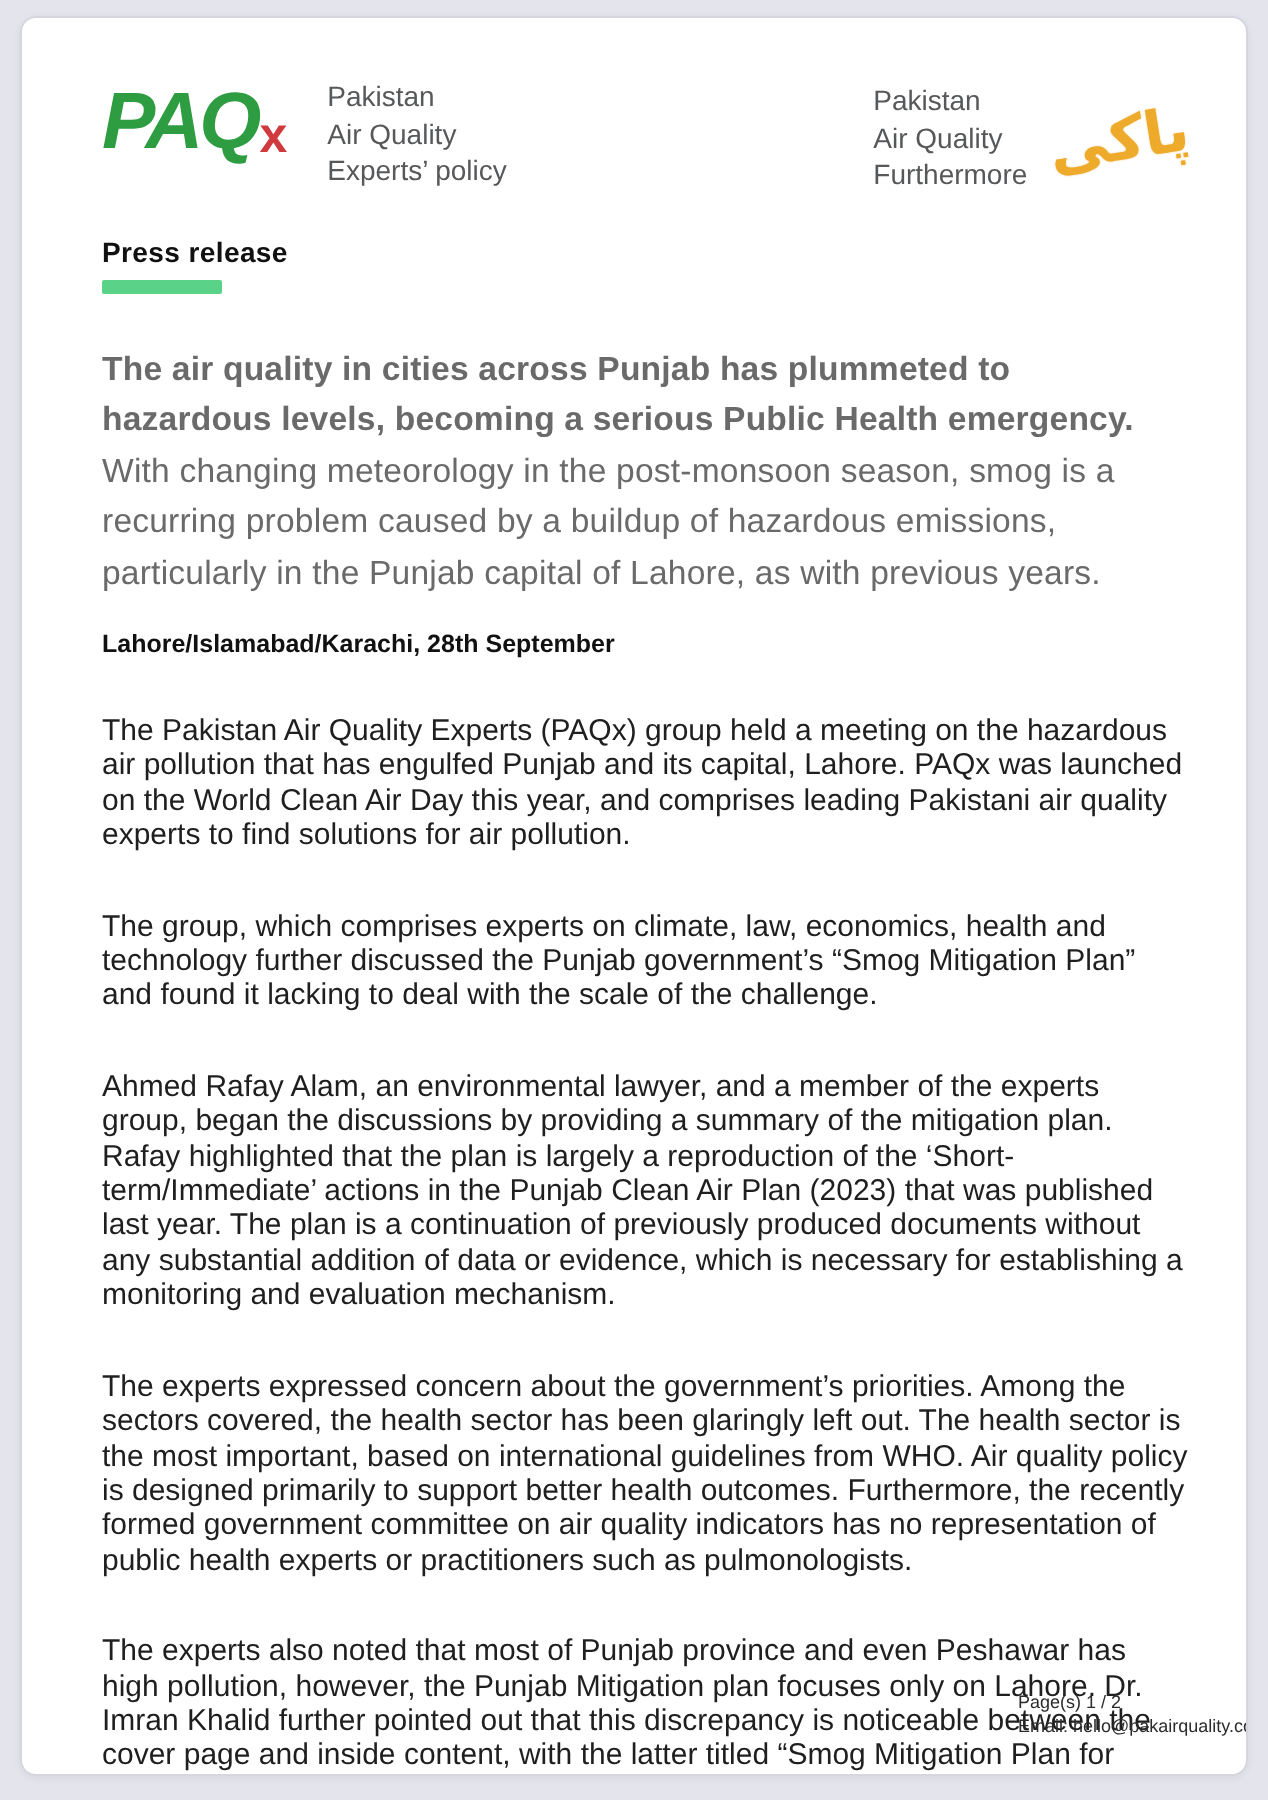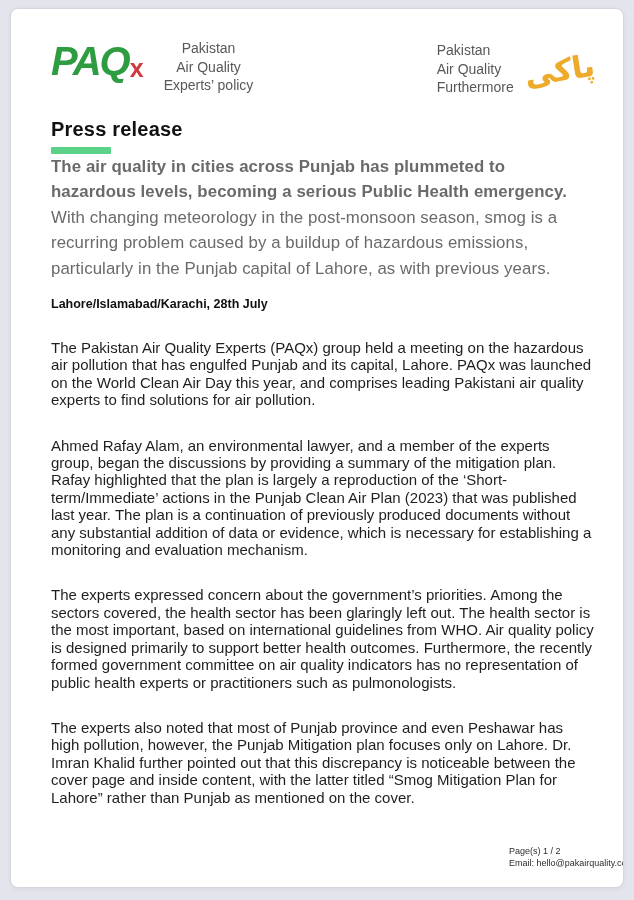--- a/index.html
+++ b/index.html
@@ -31,21 +31,21 @@
     box-shadow:0 1px 4px rgba(0,0,0,0.06);
     padding:30px 29px 0 40px;
     overflow:hidden;
   }
   
   .header{
     display:flex;
     justify-content:space-between;
     align-items:flex-start;
   }
-  .paqx-logo{display:flex;align-items:flex-start;text-align:center;}
+  .paqx-logo{display:flex;align-items:flex-start;}
   .paqx-acronym{
     font-size:40px;
     font-weight:bold;
     font-style:italic;
     letter-spacing:-2px;
     color:var(--logo-green);
     line-height:44px;
   }
   .paqx-x{
     font-size:25px;
@@ -68,33 +68,34 @@
     font-size:30px;
     font-weight:bold;
     color:var(--gold);
     margin-left:10px;
     transform:rotate(-9deg) translateY(2px);
     text-shadow:0 0 1px rgba(237,170,43,.6);
   }
   
   .press-release{
     margin-top:21px;
-    font-size:20px;
+    font-size:14px;
     font-weight:bold;
     color:var(--heading-black);
     letter-spacing:.2px;
   }
   .accent-bar{
     width:60px;height:7px;
     background:var(--accent-bar);
     margin-top:6px;
     border-radius:1px;
   }
   
   .headline{
+    margin-top:25px;
     font-size:16.8px;
     line-height:25.5px;
     color:var(--headline-gray);
     letter-spacing:.1px;
   }
   .headline .lead{font-weight:bold;}
   
   .dateline{
     margin-top:16px;
     font-size:12.5px;
@@ -145,24 +146,25 @@
       <span class="calligraphy">پاکی</span>
     </div>
 
   </div>
 
   <div class="press-release">Press release</div>
   <div class="accent-bar"></div>
 
   <p class="headline"><span class="lead">The air quality in cities across Punjab has plummeted to hazardous levels, becoming a serious Public Health emergency.</span> <span>With changing meteorology in the post-monsoon season, smog is a recurring problem caused by a buildup of hazardous emissions, particularly in the Punjab capital of Lahore, as with previous years.</span></p>
 
-  <div class="dateline">Lahore/Islamabad/Karachi, 28th July</div>
+  <div class="dateline">Lahore/Islamabad/Karachi, 28th September</div>
 
   <div class="body-copy">
     <p>The Pakistan Air Quality Experts (PAQx) group held a meeting on the hazardous air pollution that has engulfed Punjab and its capital, Lahore. PAQx was launched on the World Clean Air Day this year, and comprises leading Pakistani air quality experts to find solutions for air pollution.</p>
+    <p>The group, which comprises experts on climate, law, economics, health and technology further discussed the Punjab government’s “Smog Mitigation Plan” and found it lacking to deal with the scale of the challenge.</p>
     <p>Ahmed Rafay Alam, an environmental lawyer, and a member of the experts group, began the discussions by providing a summary of the mitigation plan. Rafay highlighted that the plan is largely a reproduction of the ‘Short-term/Immediate’ actions in the Punjab Clean Air Plan (2023) that was published last year. The plan is a continuation of previously produced documents without any substantial addition of data or evidence, which is necessary for establishing a monitoring and evaluation mechanism.</p>
     <p>The experts expressed concern about the government’s priorities. Among the sectors covered, the health sector has been glaringly left out. The health sector is the most important, based on international guidelines from WHO. Air quality policy is designed primarily to support better health outcomes. Furthermore, the recently formed government committee on air quality indicators has no representation of public health experts or practitioners such as pulmonologists.</p>
     <p>The experts also noted that most of Punjab province and even Peshawar has high pollution, however, the Punjab Mitigation plan focuses only on Lahore. Dr. Imran Khalid further pointed out that this discrepancy is noticeable between the cover page and inside content, with the latter titled “Smog Mitigation Plan for Lahore” rather than Punjab as mentioned on the cover.</p>
   </div>
 
   <div class="footer">
     <span>Page(s) 1 / 2</span>
     <span>Email: hello@pakairquality.com</span>
   </div>
 

